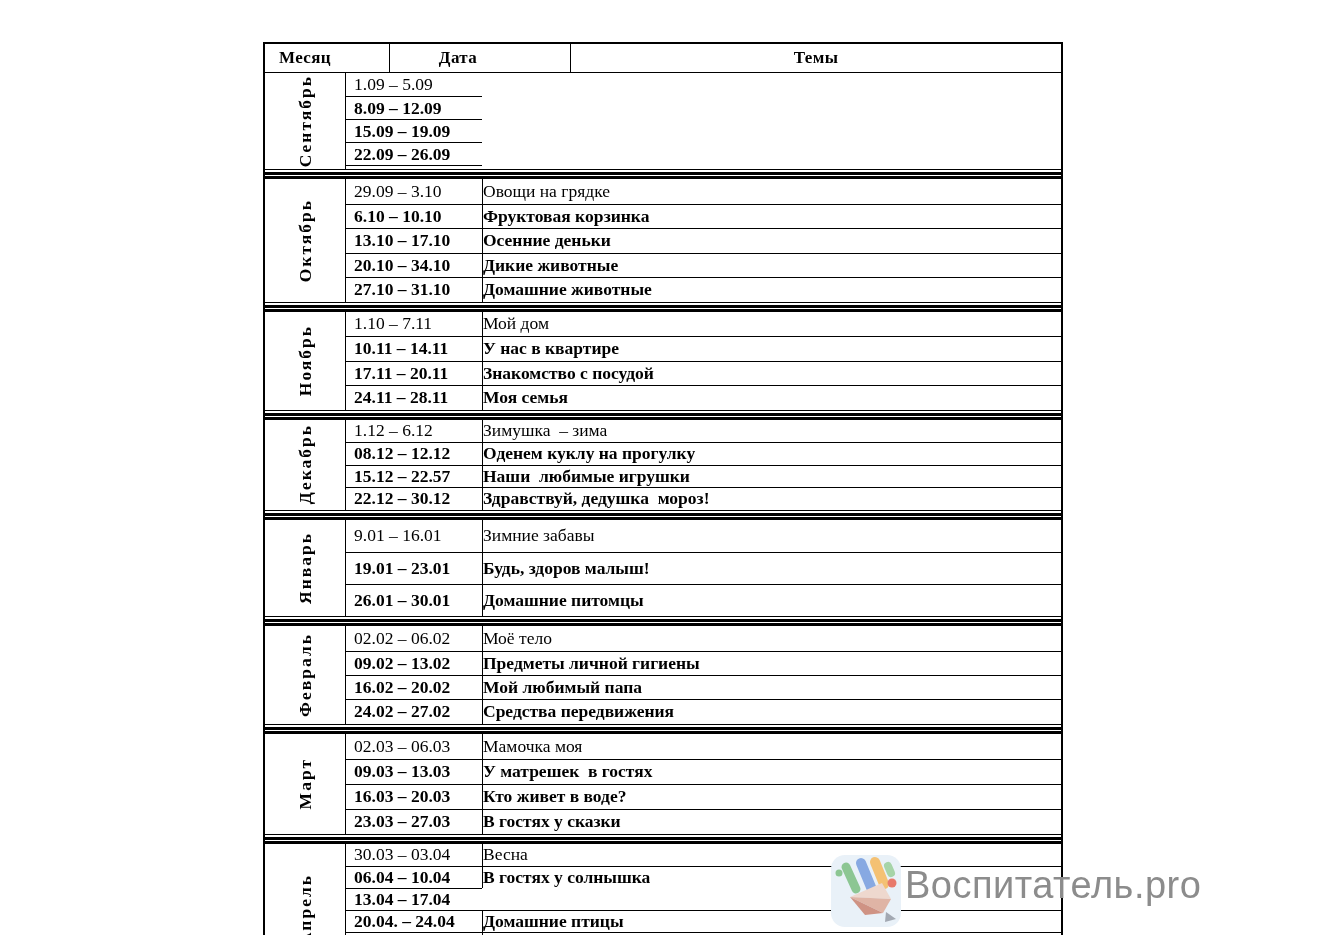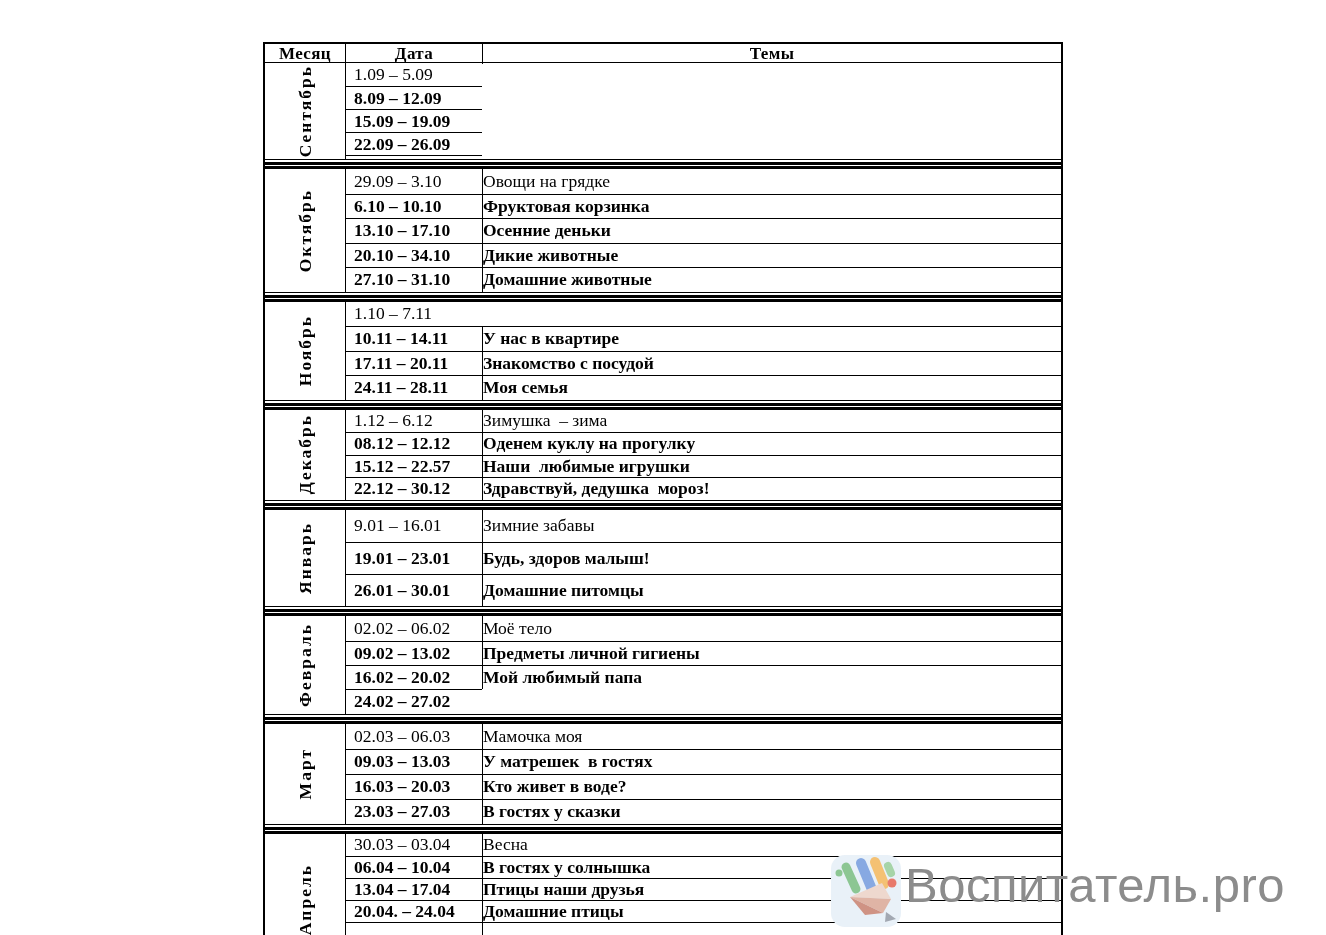--- a/index.html
+++ b/index.html
@@ -6,22 +6,23 @@
   body{
     width:1326px;height:935px;background:#ffffff;overflow:hidden;position:relative;
     font-family:"Liberation Serif","DejaVu Serif",serif;color:#000;
   }
   *{box-sizing:border-box;}
   .table-wrap{
     position:absolute;left:263px;top:42px;width:800px;
     border:2px solid #000;border-bottom:none;background:#fff;
   }
   .hrow{
-    display:grid;grid-template-columns:80px 137px 1fr;height:19px;
+    display:grid;grid-template-columns:80px 137px 1fr;height:29px;
     border-bottom:1.4px solid #000;
+    gap:44px;
   }
   .hcell{
     display:flex;align-items:center;justify-content:center;
     font-weight:bold;font-size:17px;letter-spacing:0.4px;
   }
   .bl{border-left:1.4px solid #000;}
   .section{display:grid;grid-template-columns:80px 137px 1fr;}
   .sec-0{grid-template-rows:repeat(4,23px) 4px;}
   .sec-1{grid-template-rows:repeat(5,24.5px);}
   .sec-2{grid-template-rows:repeat(4,24.5px);}
@@ -45,21 +46,21 @@
   .bt{border-top:1.3px solid #000;font-weight:bold;}
   .tcell.merged{
     flex-direction:column;justify-content:center;align-items:center;
     padding:0;text-align:center;line-height:21.5px;
   }
   .watermark{position:absolute;left:831px;top:855px;display:flex;align-items:flex-start;}
   .logo{width:70px;height:72px;display:block;}
   .wm-text{
     position:absolute;left:74px;top:4px;white-space:nowrap;
     font-family:"Liberation Sans","DejaVu Sans",sans-serif;
-    font-size:49px;line-height:52px;color:#8c8c8c;letter-spacing:0.5px;
+    font-size:38px;line-height:52px;color:#8c8c8c;letter-spacing:0.5px;
   }
 </style>
 </head>
 <body>
 
 <div class="table-wrap">
   <div class="hrow">
     <div class="hcell">Месяц</div>
     <div class="hcell bl">Дата</div>
     <div class="hcell bl">Темы</div>
@@ -90,20 +91,21 @@
         <div class="cell tcell bt">Дикие животные</div>
         <div class="cell dcell bt">27.10 – 31.10</div>
         <div class="cell tcell bt">Домашние животные</div>
       </div>
       <div class="sep"></div>
       <div class="section sec-2">
         <div class="cell mcell" style="grid-row: 1 / span 4;">
           <div class="mlabel">Ноябрь</div>
         </div>
         <div class="cell dcell">1.10 – 7.11</div>
+        <div class="cell tcell">Мой дом</div>
         <div class="cell dcell bt">10.11 – 14.11</div>
         <div class="cell tcell bt">У нас в квартире</div>
         <div class="cell dcell bt">17.11 – 20.11</div>
         <div class="cell tcell bt">Знакомство с посудой</div>
         <div class="cell dcell bt">24.11 – 28.11</div>
         <div class="cell tcell bt">Моя семья</div>
       </div>
       <div class="sep"></div>
       <div class="section sec-3">
         <div class="cell mcell" style="grid-row: 1 / span 4;">
@@ -135,20 +137,21 @@
         <div class="cell mcell" style="grid-row: 1 / span 4;">
           <div class="mlabel">Февраль</div>
         </div>
         <div class="cell dcell">02.02 – 06.02</div>
         <div class="cell tcell">Моё тело</div>
         <div class="cell dcell bt">09.02 – 13.02</div>
         <div class="cell tcell bt">Предметы личной гигиены</div>
         <div class="cell dcell bt">16.02 – 20.02</div>
         <div class="cell tcell bt">Мой любимый папа</div>
         <div class="cell dcell bt">24.02 – 27.02</div>
+        <div class="cell tcell bt">Средства передвижения</div>
       </div>
       <div class="sep"></div>
       <div class="section sec-6">
         <div class="cell mcell" style="grid-row: 1 / span 4;">
           <div class="mlabel">Март</div>
         </div>
         <div class="cell dcell">02.03 – 06.03</div>
         <div class="cell tcell">Мамочка моя</div>
         <div class="cell dcell bt">09.03 – 13.03</div>
         <div class="cell tcell bt">У матрешек  в гостях</div>
@@ -160,21 +163,20 @@
       <div class="sep"></div>
       <div class="section sec-7">
         <div class="cell mcell" style="grid-row: 1 / span 5;">
           <div class="mlabel">Апрель</div>
         </div>
         <div class="cell dcell">30.03 – 03.04</div>
         <div class="cell tcell">Весна</div>
         <div class="cell dcell bt">06.04 – 10.04</div>
         <div class="cell tcell bt">В гостях у солнышка</div>
         <div class="cell dcell bt">13.04 – 17.04</div>
-        <div class="cell tcell bt">Птицы наши друзья</div>
         <div class="cell dcell bt">20.04. – 24.04</div>
         <div class="cell tcell bt">Домашние птицы</div>
         <div class="cell dcell bt"></div>
         <div class="cell tcell bt"></div>
       </div>
     </div>
 </div>
 
 <div class="watermark">
   <svg class="logo" viewBox="0 0 70 72" xmlns="http://www.w3.org/2000/svg">

